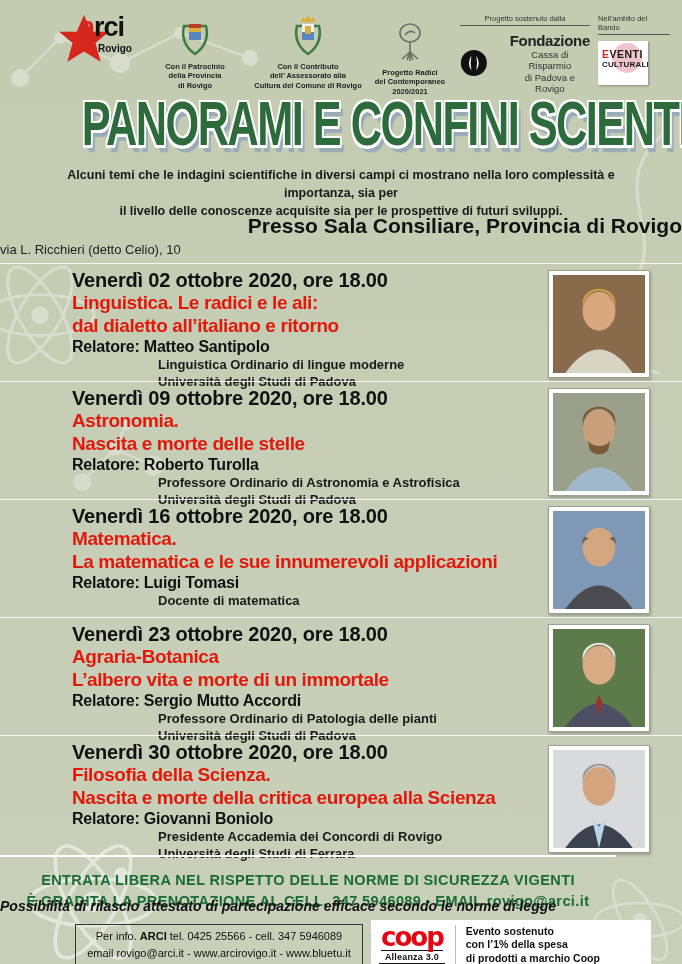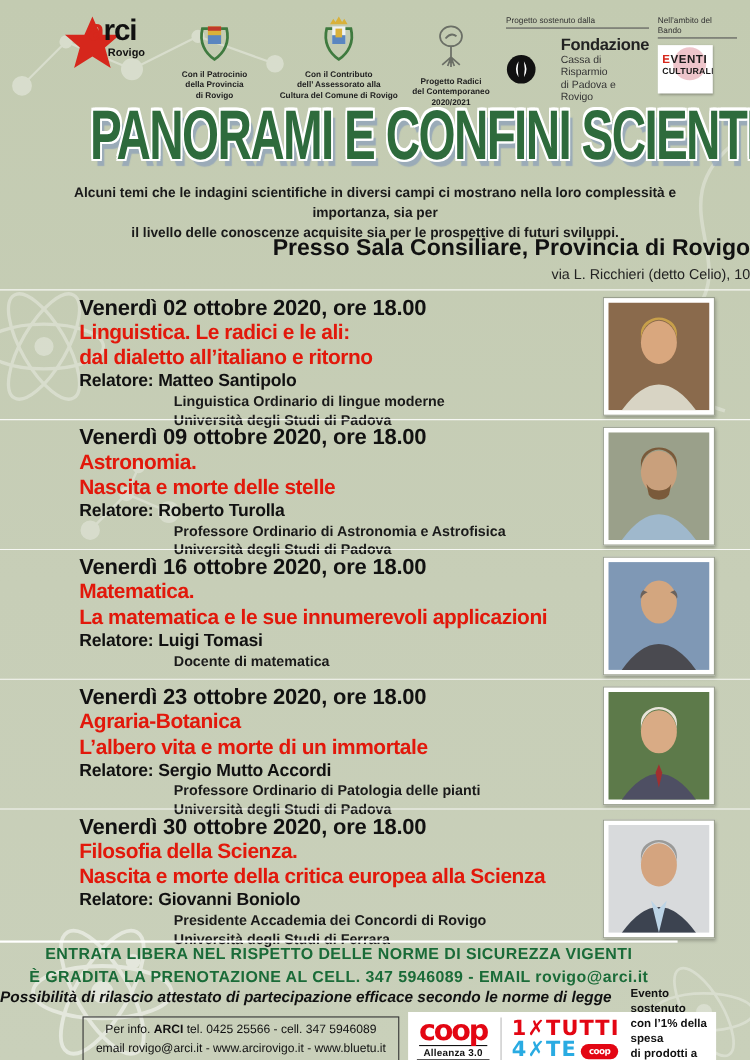--- a/index.html
+++ b/index.html
@@ -14,21 +14,21 @@
   
   .header{ position:absolute; top:0; left:0; width:682px; height:95px; }
   .arci-block{ position:absolute; left:62px; top:12px; width:90px; text-align:left;}
   .arci-star{ position:absolute; left:-4px; top:2px; }
   .arci-word{ position:relative; font-weight:bold; font-size:27px; letter-spacing:-1px; padding-left:18px;}
   .arci-word .a{ color:#d6271c; }
   .arci-city{ position:relative; font-weight:bold; font-size:10px; padding-left:36px; margin-top:0px;}
   .crest-block{ position:absolute; text-align:center; width:120px; }
   .crest-caption{ font-size:7.5px; font-weight:bold; line-height:1.25; margin-top:2px; color:#222;}
   .radici-block{ position:absolute; left:355px; top:22px; width:110px; text-align:center; }
-  .fond-block{ position:absolute; left:460px; top:14px; width:130px; }
+  .fond-block{ position:absolute; left:460px; top:14px; width:130px;text-align:center; }
   .small-label{ font-size:7.5px; color:#333; border-bottom:1px solid #555; padding-bottom:2px; margin-bottom:6px; display:block;}
   .fond-row{ display:flex; align-items:center; gap:22px; }
   .fond-text .l1{ font-size:15px; font-weight:bold; color:#222; letter-spacing:-0.3px;}
   .fond-text .l2,.fond-text .l3{ font-size:9.5px; color:#333; line-height:1.2;}
   .bando-block{ position:absolute; left:598px; top:14px; width:72px; }
   .eventi-box{ position:relative; width:50px; height:44px; background:#fff; box-shadow:1px 1px 2px rgba(0,0,0,.3); padding:7px 3px 0 4px; overflow:hidden;}
   .eventi-circle{ position:absolute; left:14px; top:2px; width:30px; height:30px; border-radius:50%; background:rgba(224,150,160,.55);}
   .eventi-l1{ position:relative; font-size:10.5px; font-weight:bold; letter-spacing:.5px; color:#1a1a1a;}
   .eventi-l1 .e{ color:#d6271c; }
   .eventi-l2{ position:relative; font-size:8px; font-weight:bold; letter-spacing:.2px; color:#1a1a1a;}
@@ -40,40 +40,40 @@
     color:#2e6b3c; transform:scale(0.76,1.12); transform-origin:50% 50%;
     text-shadow:-2px 0 0 #fff, 2px 0 0 #fff, 0 -2px 0 #fff, 0 2px 0 #fff,
                 -2px -2px 0 #fff, 2px 2px 0 #fff, -2px 2px 0 #fff, 2px -2px 0 #fff,
                 5px 6px 1px rgba(140,160,185,.75);
   }
   .intro{ position:absolute; top:166px; left:41px; width:600px; text-align:center;
     font-size:12.5px; font-weight:bold; color:#1a1a1a; line-height:1.45;}
 
   .venue-name{ position:absolute; top:214px; left:0; width:682px; text-align:right;
     font-size:21px; font-weight:bold; color:#111;}
-  .venue-addr{ position:absolute; top:242px; left:0; width:682px; text-align:right;
+  .venue-addr{ position:absolute; top:242px; left:0; width:682px; text-align:left;
     font-size:13px; color:#222;}
 
   
   .events{ position:absolute; top:263px; left:0; width:682px; }
   .event{ position:relative; border-top:1px solid rgba(255,255,255,.85);
     padding:5px 0 4px 72px; height:118px; }
   .event .date{ font-size:20px; font-weight:bold; color:#111; letter-spacing:-0.2px;}
   .event .etitle{ font-size:19px; font-weight:bold; color:#e2180b; line-height:1.2; letter-spacing:-0.4px;}
   .event .speaker{ font-size:16px; font-weight:bold; color:#111; letter-spacing:-0.2px;}
   .event .detail{ font-size:13px; font-weight:bold; color:#1a1a1a; margin-left:86px; line-height:1.32;}
   .photo-frame{ position:absolute; right:32px; top:6px; width:102px; height:108px;
     background:#fff; border:1px solid #9aa08e; box-shadow:1px 2px 3px rgba(0,0,0,.25);
     padding:4px; }
   .photo-frame svg{ display:block; width:100%; height:100%; }
   .event:nth-child(5) .photo-frame{ top:9px; }
 
   
   .notice{ position:absolute; top:855px; left:0; width:616px; border-top:2px solid #fff;
-    text-align:center; padding-top:1px;}
+    text-align:center; padding-top:13px;}
   .notice .n1,.notice .n2{ font-size:14.5px; font-weight:bold; color:#1a6b38; letter-spacing:.4px; line-height:1.45;}
   .certificate{ position:absolute; top:898px; left:0; width:682px; text-align:left;
     font-size:14px; font-weight:bold; font-style:italic; color:#111;}
 
   
   .footer{ position:absolute; top:918px; left:0; width:682px; display:flex; align-items:flex-start;}
   .info-box{ margin-left:75px; margin-top:6px; width:288px; border:1px solid #333;
     padding:3px 8px; text-align:center; font-size:11px; color:#111; line-height:1.5;}
   .info-box b{ font-weight:bold; }
   .coop-box{ margin-left:8px; margin-top:2px; width:280px; height:50px; background:#fff;
@@ -360,24 +360,20 @@
       <div><span>Per info. </span><b>ARCI</b><span> tel. 0425 25566 -  cell. 347 5946089</span></div>
       <div><span>email rovigo@arci.it  - www.arcirovigo.it  - www.bluetu.it  -</span><span>Bluetu</span></div>
     </div>
 
     <div class="coop-box">
       <div class="coop-logo">
         <div class="coop-word">coop</div>
         <span class="coop-alleanza">Alleanza 3.0</span>
       </div>
       <div class="coop-div"></div>
-      <div class="campaign">
-        <div class="c1">1✗TUTTI</div>
-        <div class="c2"><span>4✗TE</span><span class="coop-oval">coop</span></div>
-      </div>
       <div class="support">
         <div>Evento sostenuto</div>
         <div>con l’1% della spesa</div>
         <div>di prodotti a marchio Coop</div>
       </div>
     </div>
   </div>
 
 </div>
 

